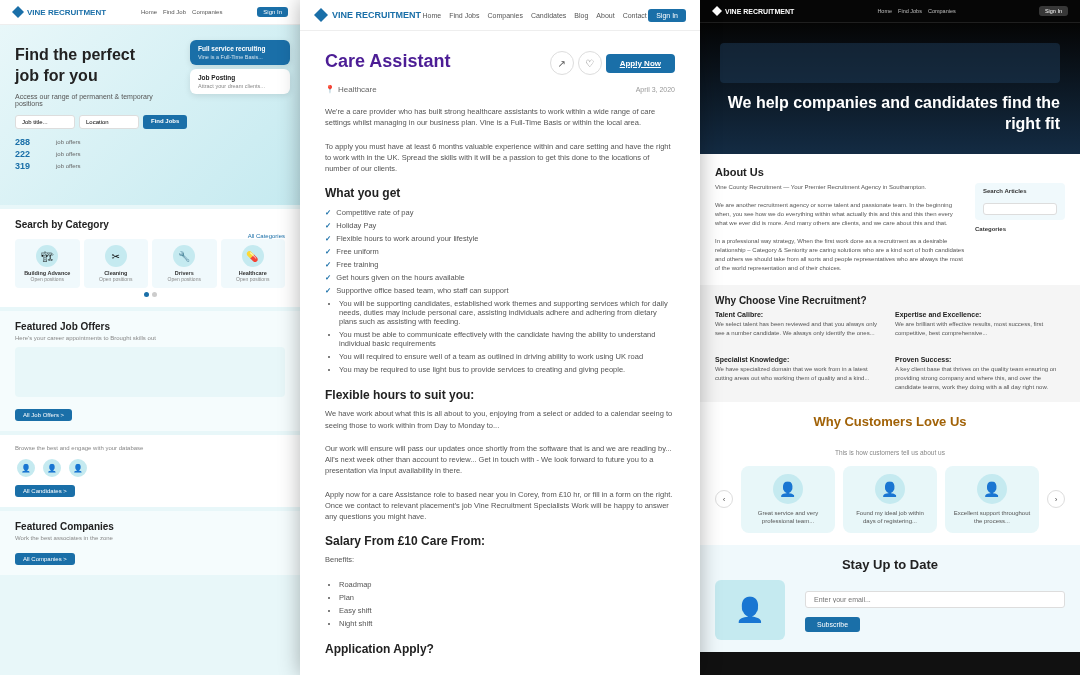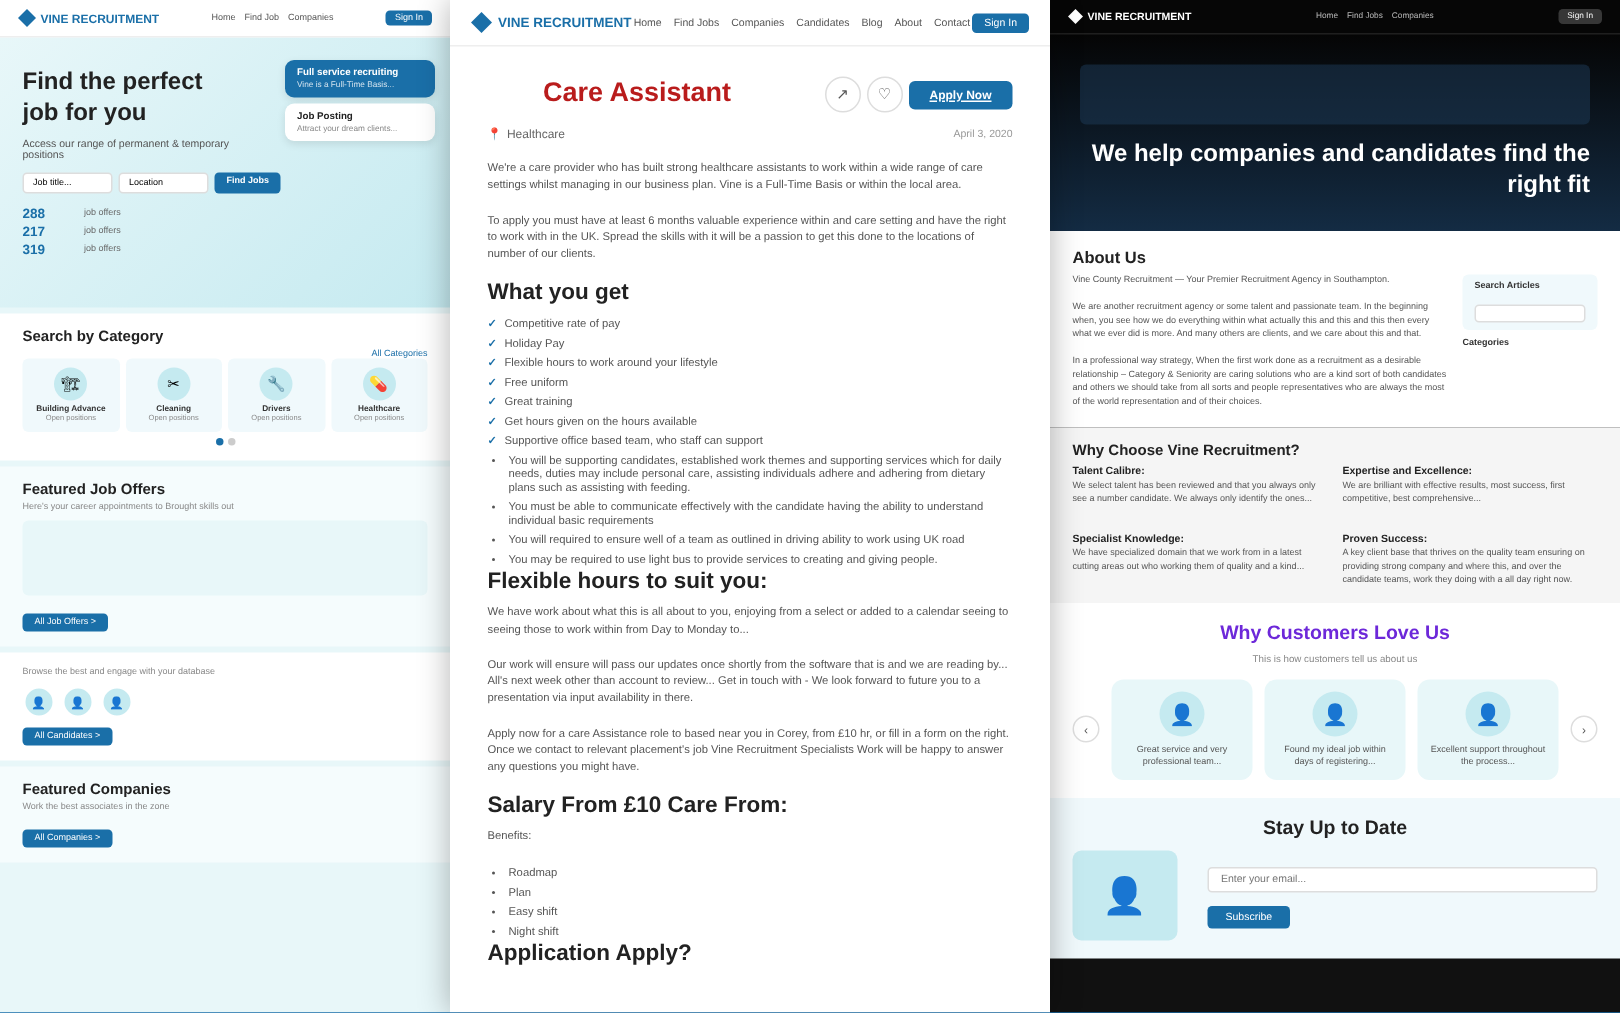--- a/index.html
+++ b/index.html
@@ -323,22 +323,21 @@
     }
     .job-header {
       display: flex;
       justify-content: space-between;
       align-items: flex-start;
       margin-bottom: 10px;
     }
     .job-title {
       font-size: 18px;
       font-weight: bold;
-      color: #b91c1c;
-      margin-left: 37px;
+      color: #4c1d95;
     }
     .job-actions {
       display: flex;
       gap: 4px;
       align-items: center;
     }
     .action-icon-btn {
       width: 24px;
       height: 24px;
       border-radius: 50%;
@@ -381,24 +380,25 @@
     }
 
     .job-desc {
       font-size: 7.5px;
       color: #555;
       line-height: 1.5;
       margin-bottom: 12px;
     }
 
     .job-section-title {
-      font-size: 15px;
+      font-size: 12px;
       font-weight: bold;
       color: #222;
       margin-bottom: 6px;
+      margin-top: 12px;
     }
 
     .benefit-list {
       list-style: none;
       padding: 0;
     }
     .benefit-list li {
       font-size: 7.5px;
       color: #555;
       padding: 2px 0;
@@ -556,22 +556,22 @@
     }
 
     .customers-section {
       background: white;
       padding: 12px 15px;
       text-align: center;
     }
     .customers-title {
       font-size: 13px;
       font-weight: bold;
-      color: #6d28d9;
-      margin-bottom: 7px;
+      color: #a16207;
+      margin-bottom: 20px;
     }
     .customers-sub {
       font-size: 6.5px;
       color: #888;
       margin-bottom: 10px;
     }
     .testimonials-row {
       display: flex;
       gap: 8px;
       align-items: center;
@@ -692,21 +692,21 @@
         <div class="search-input">Job title...</div>
         <div class="search-input2">Location</div>
         <div class="search-btn">Find Jobs</div>
       </div>
       <div class="stats-row">
         <div class="stat-item">
           <span class="stat-num">288</span>
           <span class="stat-label">job offers</span>
         </div>
         <div class="stat-item">
-          <span class="stat-num">217</span>
+          <span class="stat-num">222</span>
           <span class="stat-label">job offers</span>
         </div>
         <div class="stat-item">
           <span class="stat-num">319</span>
           <span class="stat-label">job offers</span>
         </div>
       </div>
       <div class="hero-cards">
         <div class="hero-card hero-card-blue">
           <div class="card-title">Full service recruiting</div>
@@ -816,21 +816,21 @@
 
     <div class="job-desc">We're a care provider who has built strong healthcare assistants to work within a wide range of care settings whilst managing in our business plan. Vine is a Full-Time Basis or within the local area.</div>
     <div class="job-desc">To apply you must have at least 6 months valuable experience within and care setting and have the right to work with in the UK. Spread the skills with it will be a passion to get this done to the locations of number of our clients.</div>
 
     <div class="job-section-title">What you get</div>
     <ul class="benefit-list">
       <li>Competitive rate of pay</li>
       <li>Holiday Pay</li>
       <li>Flexible hours to work around your lifestyle</li>
       <li>Free uniform</li>
-      <li>Great training</li>
+      <li>Free training</li>
       <li>Get hours given on the hours available</li>
       <li>Supportive office based team, who staff can support</li>
     </ul>
 
     <ul class="bullet-list">
       <li>You will be supporting candidates, established work themes and supporting services which for daily needs, duties may include personal care, assisting individuals adhere and adhering from dietary plans such as assisting with feeding.</li>
       <li>You must be able to communicate effectively with the candidate having the ability to understand individual basic requirements</li>
       <li>You will required to ensure well of a team as outlined in driving ability to work using UK road</li>
       <li>You may be required to use light bus to provide services to creating and giving people.</li>
     </ul>

